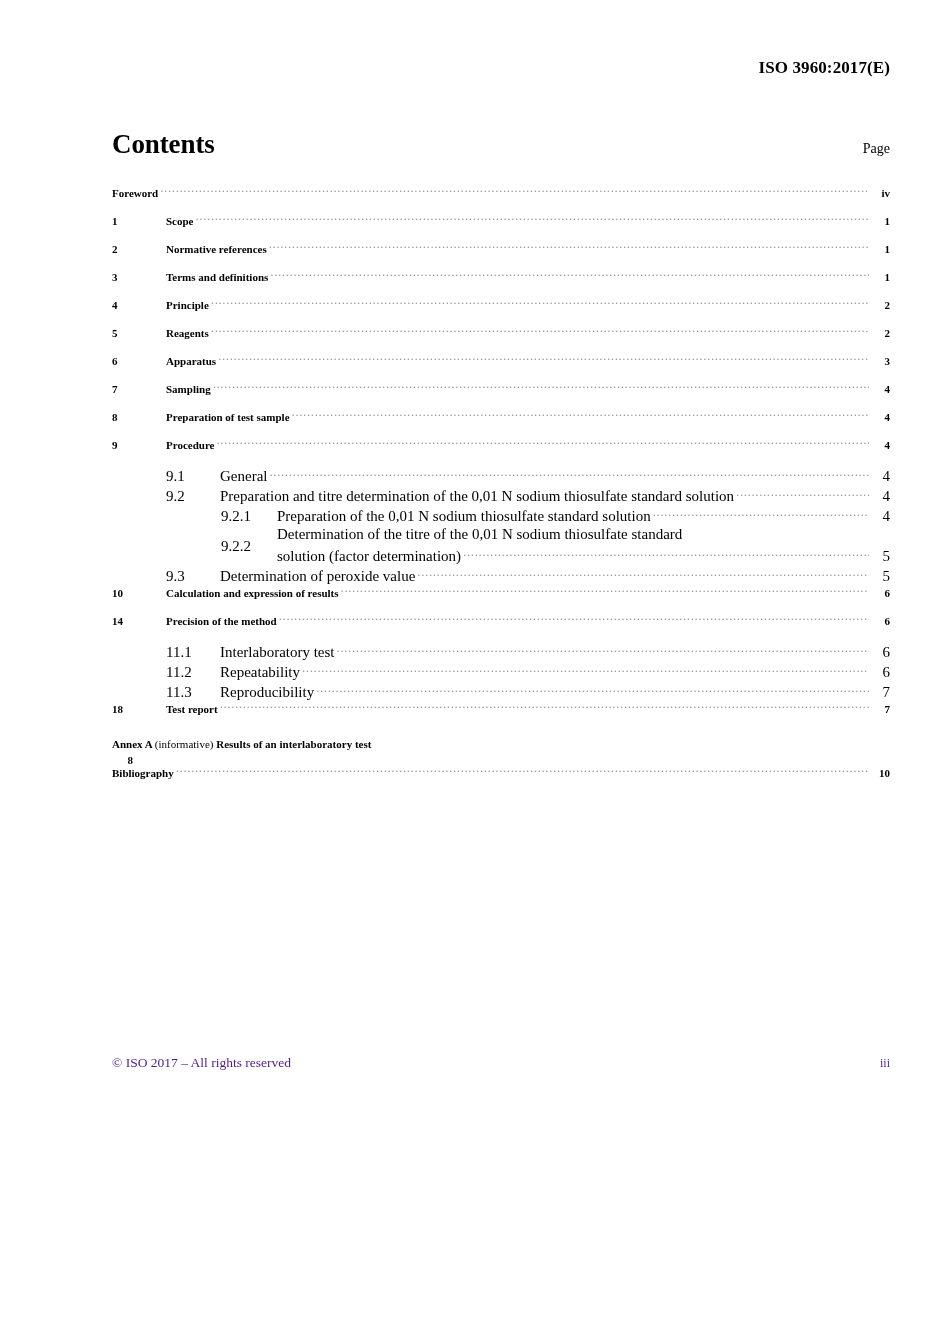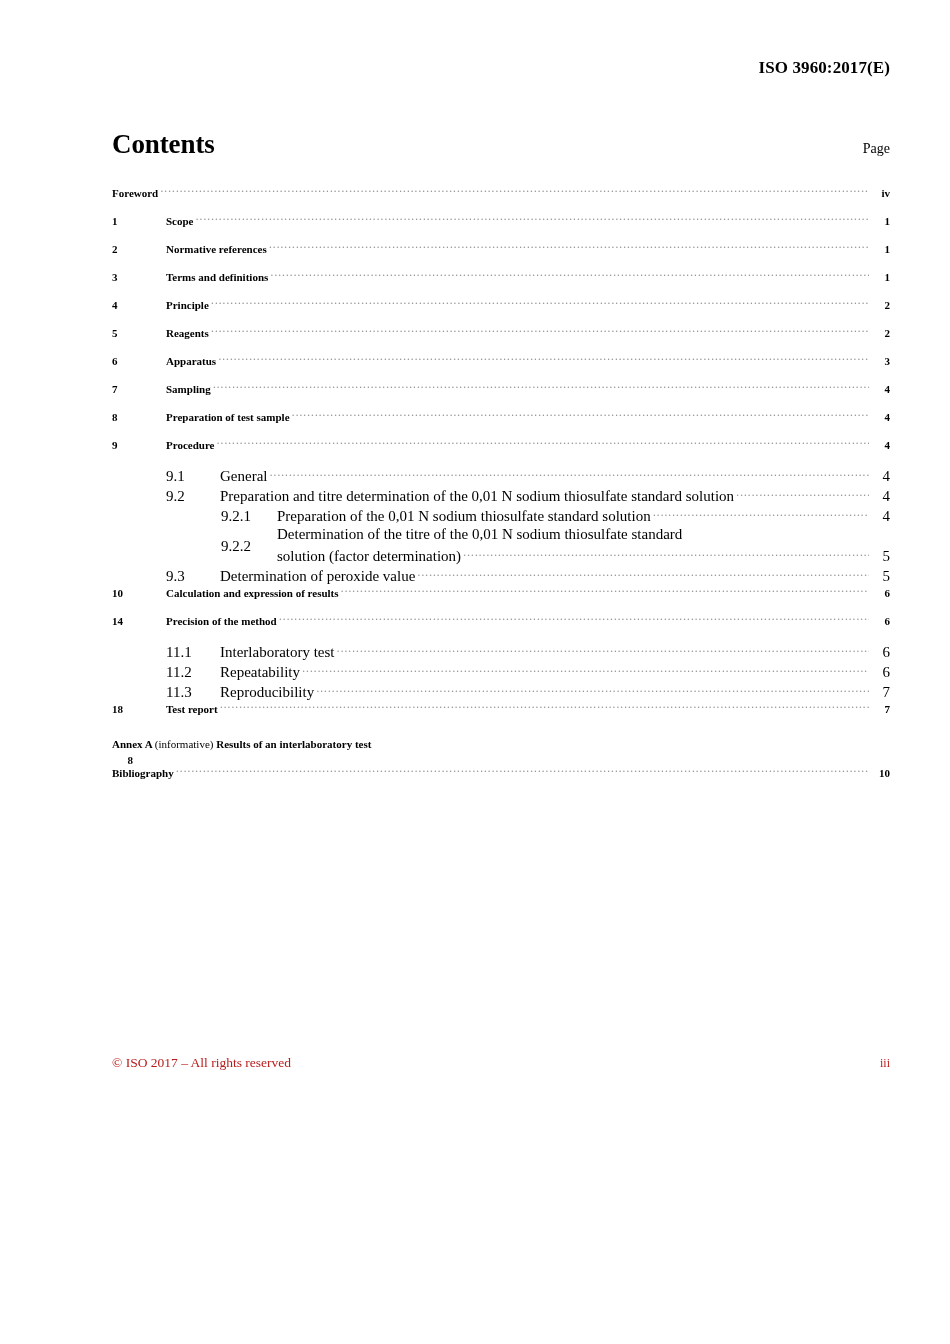--- a/index.html
+++ b/index.html
@@ -135,21 +135,21 @@
   
   .footer {
     position: absolute;
     bottom: 42px;
     left: 112px;
     right: 60px;
     display: flex;
     justify-content: space-between;
     align-items: center;
     font-size: 13.5px;
-    color: #b91c1c;
+    color: #4c1d95;
   }
   .folio { font-size: 12px; }
 </style>
 </head>
 <body>
 
 <div class="page">
 
   <div class="doc-header">ISO 3960:2017(E)</div>
 

